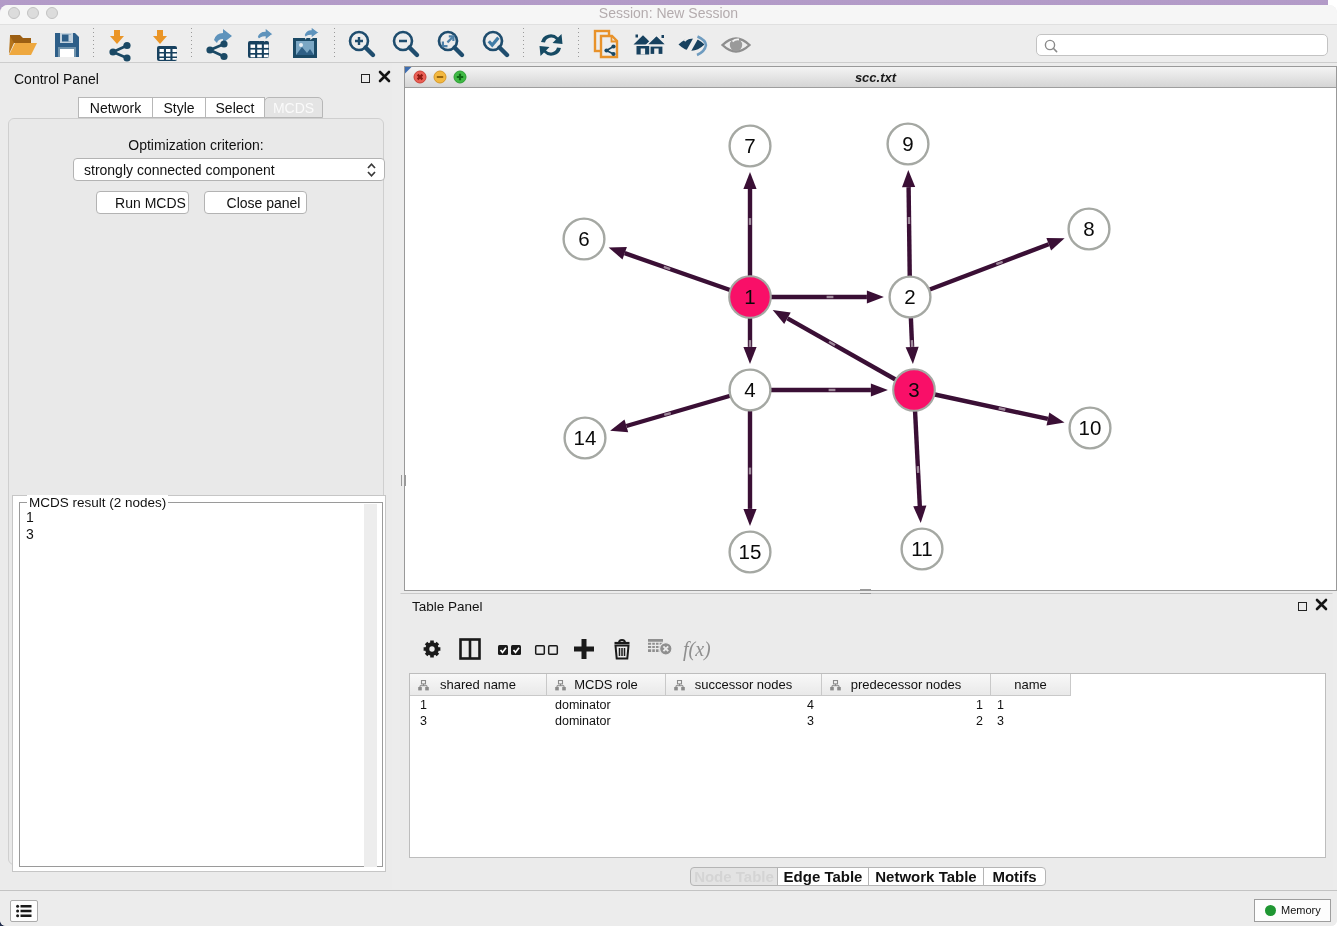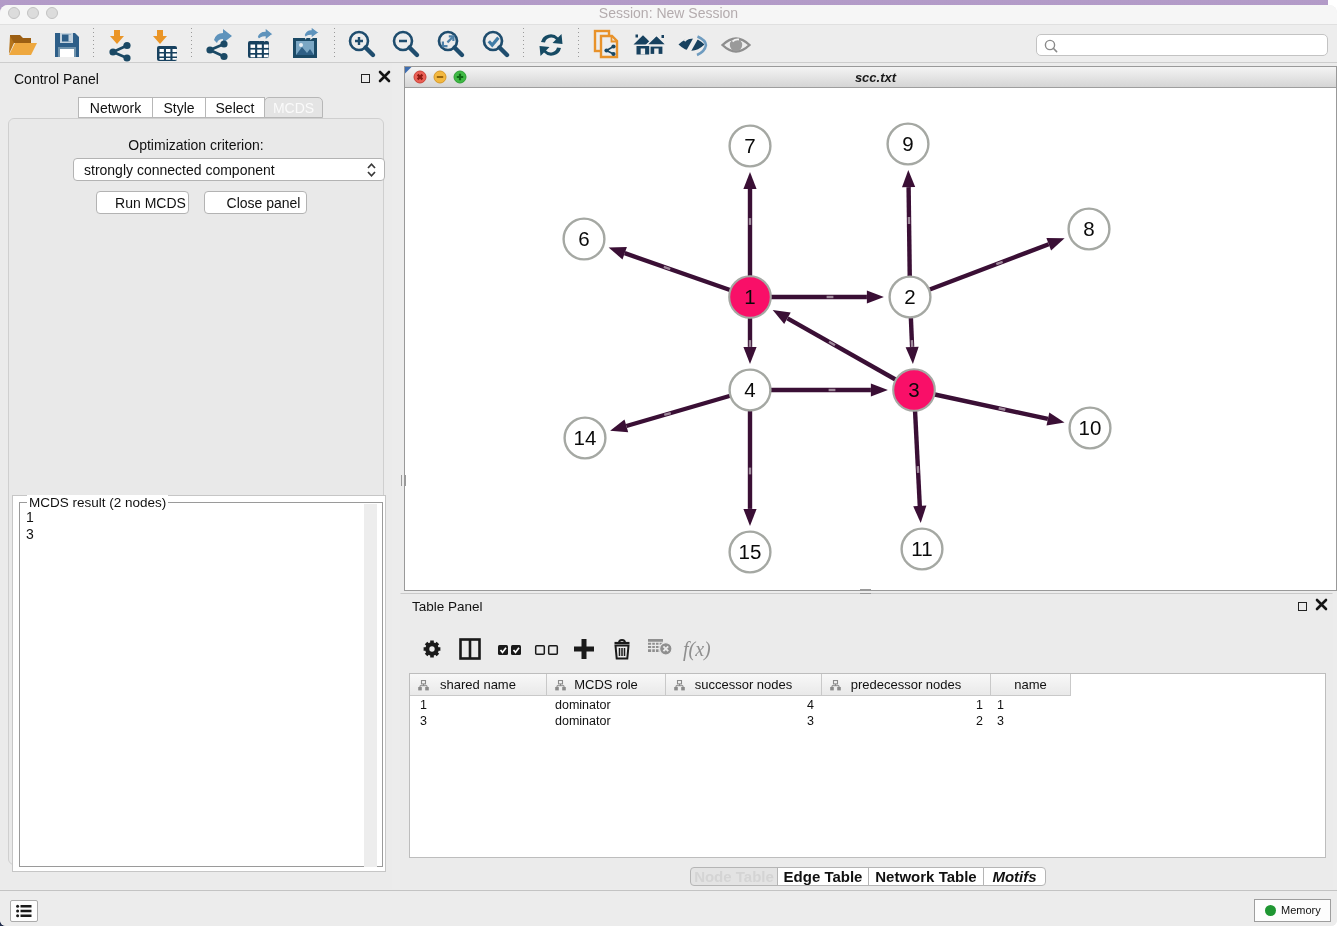--- a/index.html
+++ b/index.html
@@ -432,21 +432,21 @@
       <div class="trow" style="left:587px;top:24px;">1</div>
       <div class="trow" style="left:10px;top:40px;">3</div>
       <div class="trow" style="left:145px;top:40px;">dominator</div>
       <div class="trow" style="left:256px;top:40px;width:148px;text-align:right;">3</div>
       <div class="trow" style="left:412px;top:40px;width:161px;text-align:right;">2</div>
       <div class="trow" style="left:587px;top:40px;">3</div>
 </div>
     <div class="btab" style="left:289px; width:88px; background:#e3e3e3; color:#d4d4d4; border-radius:4px 0 0 4px;">Node Table</div>
     <div class="btab" style="left:376px; width:92px;">Edge Table</div>
     <div class="btab" style="left:467px; width:116px;">Network Table</div>
-    <div class="btab" style="left:582px; width:63px; border-radius:0 4px 4px 0;font-style:italic;">Motifs</div>
+    <div class="btab" style="left:582px; width:63px; border-radius:0 4px 4px 0;">Motifs</div>
   </div>
 
   <div style="position:absolute;left:401px;top:470px;width:5px;height:11px;border-left:1.5px solid #9a9a9a;border-right:1.5px solid #9a9a9a;"></div>
   <div style="position:absolute;left:860px;top:584px;width:11px;height:5px;border-top:1.5px solid #9a9a9a;border-bottom:1.5px solid #9a9a9a;"></div>
 
   <div id="statusbar">
     <div style="position:absolute;left:10px;top:9px;width:28px;height:22px;background:#fdfdfd;border:1px solid #ababab;border-radius:2px;">
       <svg width="16" height="14" viewBox="0 0 16 14" style="position:absolute;left:5px;top:3px;">
         <circle cx="1.6" cy="2.2" r="1.5" fill="#1a1a1a"></circle>
             <circle cx="1.6" cy="7" r="1.5" fill="#1a1a1a"></circle>

